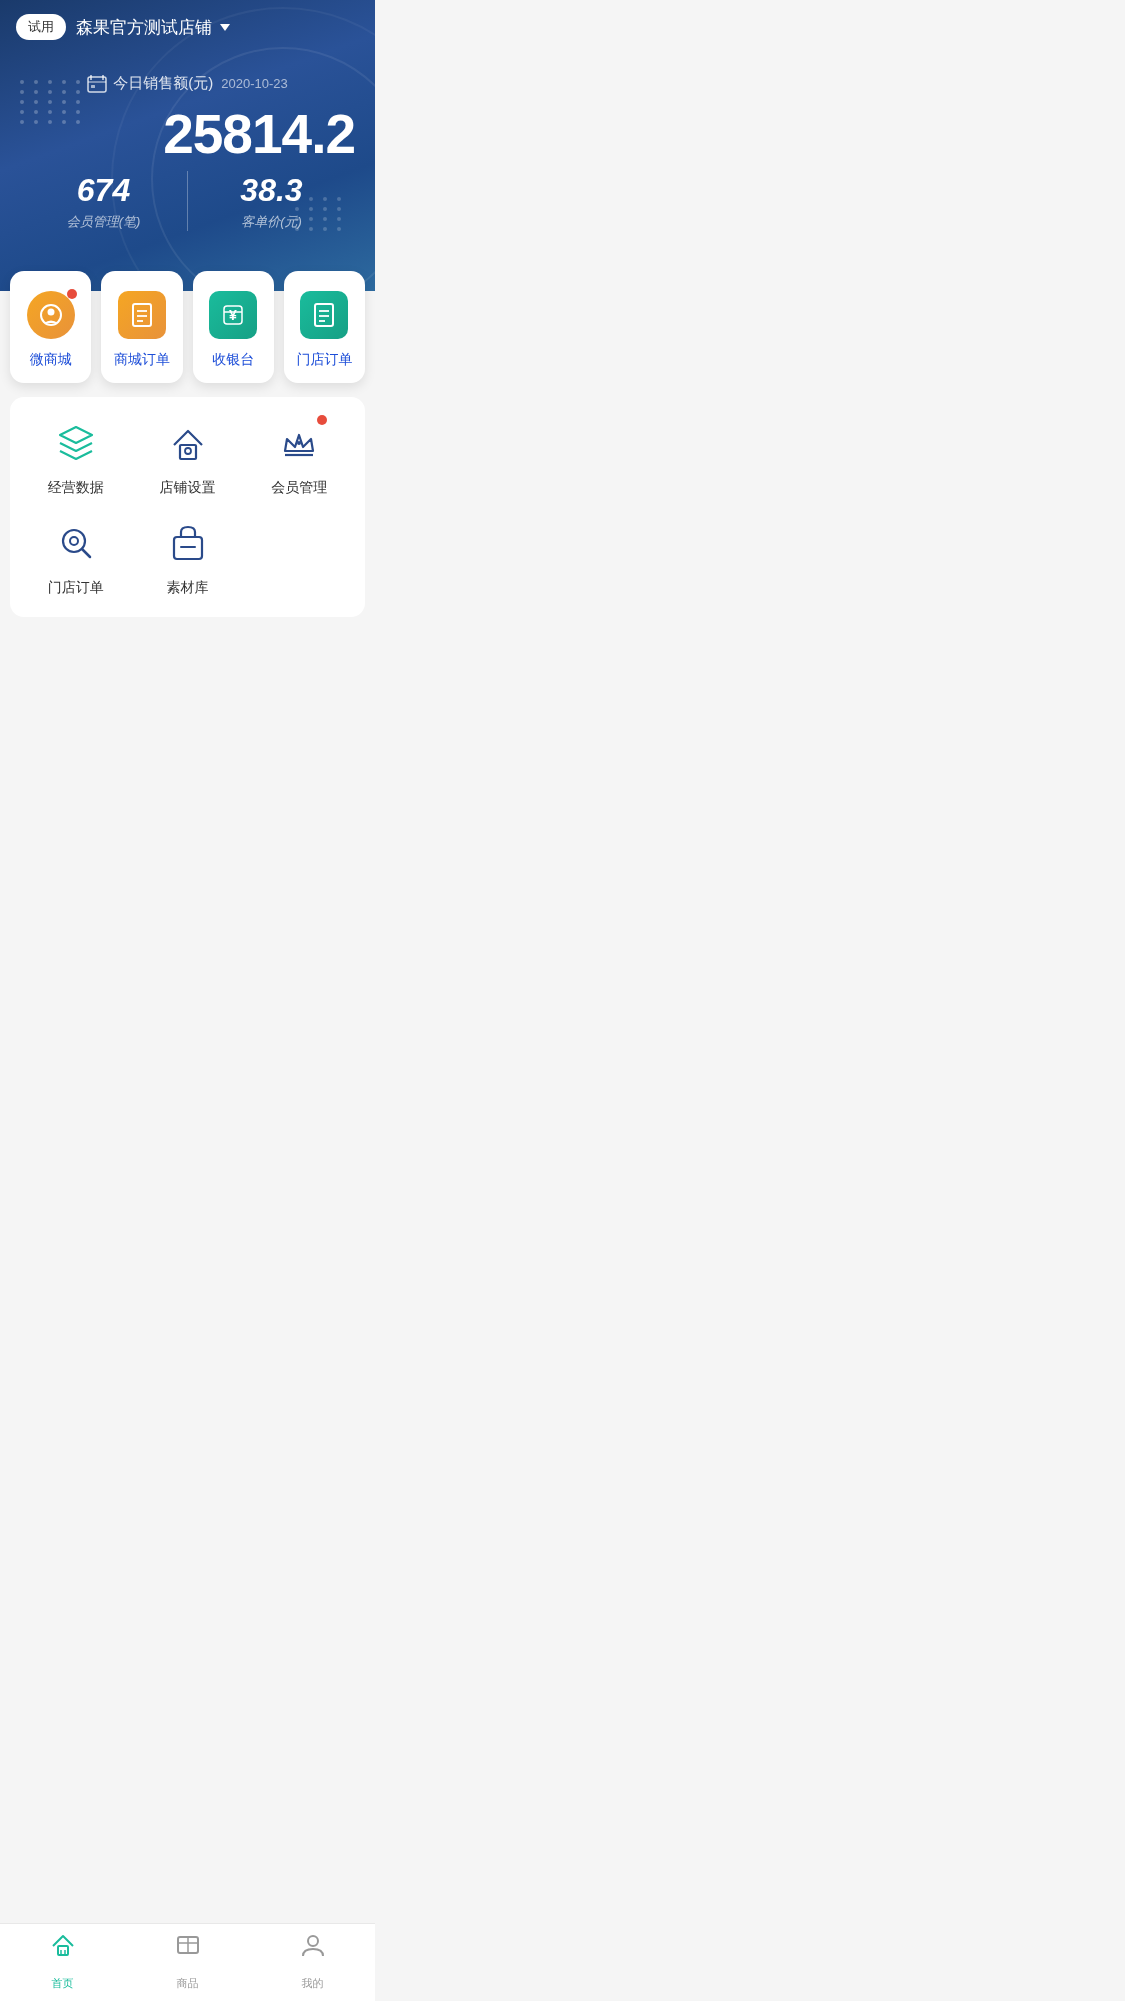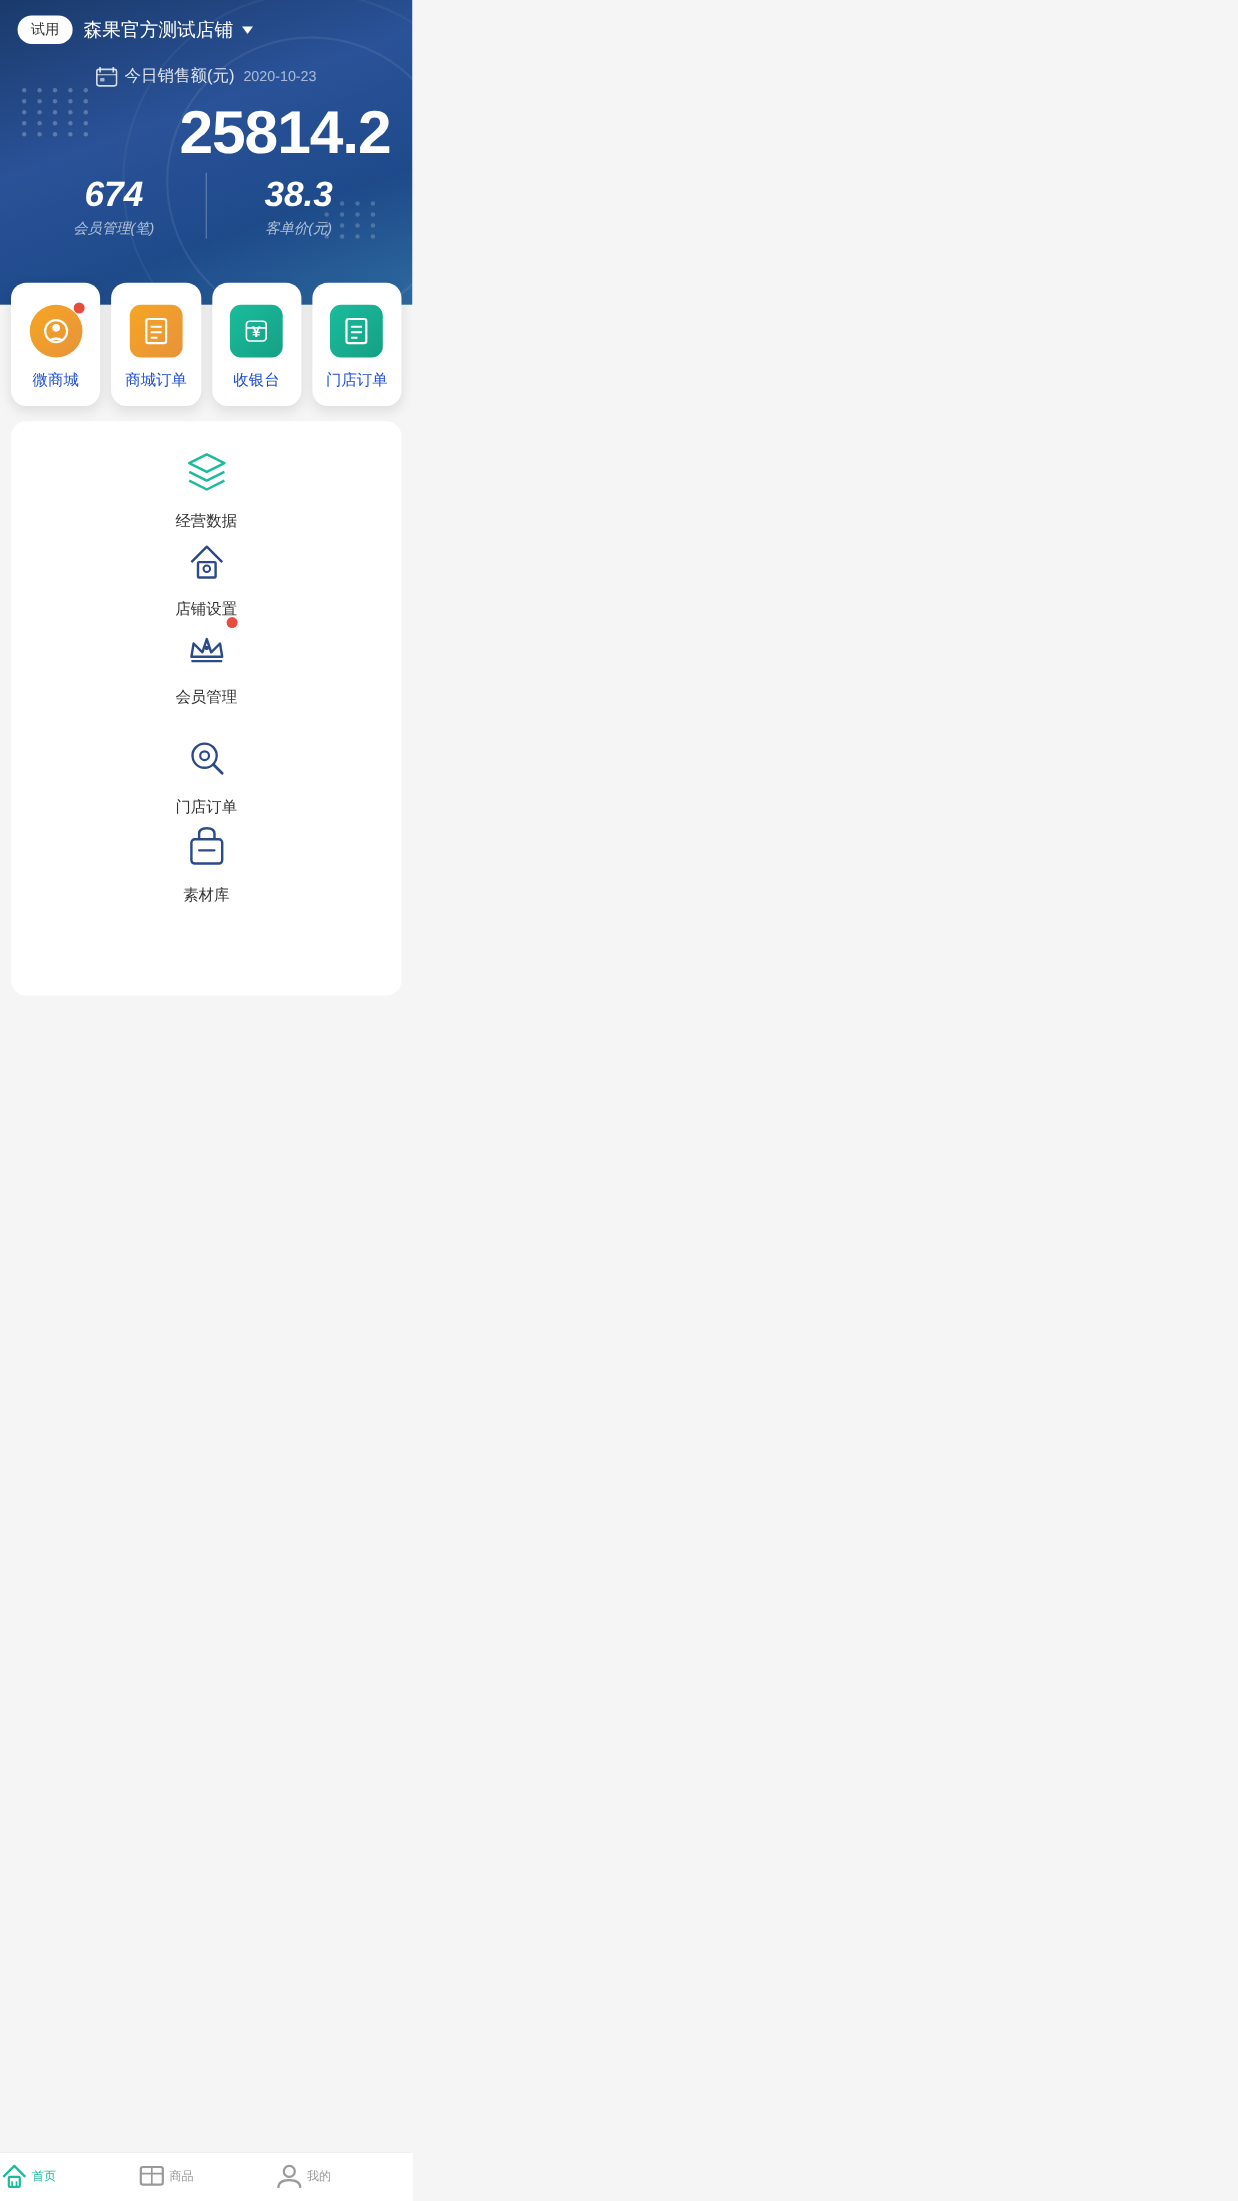--- a/index.html
+++ b/index.html
@@ -114,20 +114,21 @@
       z-index: 1;
     }
     .sales-label {
       display: flex;
       align-items: center;
       justify-content: center;
       gap: 8px;
       color: rgba(255,255,255,0.85);
       font-size: 15px;
       margin-bottom: 8px;
+      margin-top: 14px;
     }
     .sales-date {
       color: rgba(255,255,255,0.6);
       font-size: 13px;
     }
     .sales-amount {
       color: white;
       font-size: 55px;
       font-weight: 700;
       line-height: 1.2;
@@ -256,21 +257,20 @@
     .menu-section {
       background: white;
       margin: 14px 10px 10px;
       border-radius: 14px;
       padding: 20px 10px;
     }
     .menu-row {
       display: flex;
       justify-content: space-between;
       margin-bottom: 20px;
-      flex-direction: column;
     }
     .menu-row:last-child { margin-bottom: 0; }
     .menu-item {
       display: flex;
       flex-direction: column;
       align-items: center;
       gap: 10px;
       flex: 1;
     }
     .menu-item-label {
@@ -299,23 +299,23 @@
       left: 0;
       width: 375px;
       background: white;
       border-top: 1px solid #e8e8e8;
       display: flex;
       padding: 8px 0 10px;
     }
     .nav-item {
       flex: 1;
       display: flex;
-      flex-direction: row;
-      align-items: center;
-      gap: 3px;
+      flex-direction: column;
+      align-items: center;
+      gap: 18px;
     }
     .nav-icon {
       width: 26px;
       height: 26px;
       display: flex;
       align-items: center;
       justify-content: center;
     }
     .nav-label {
       font-size: 11px;

